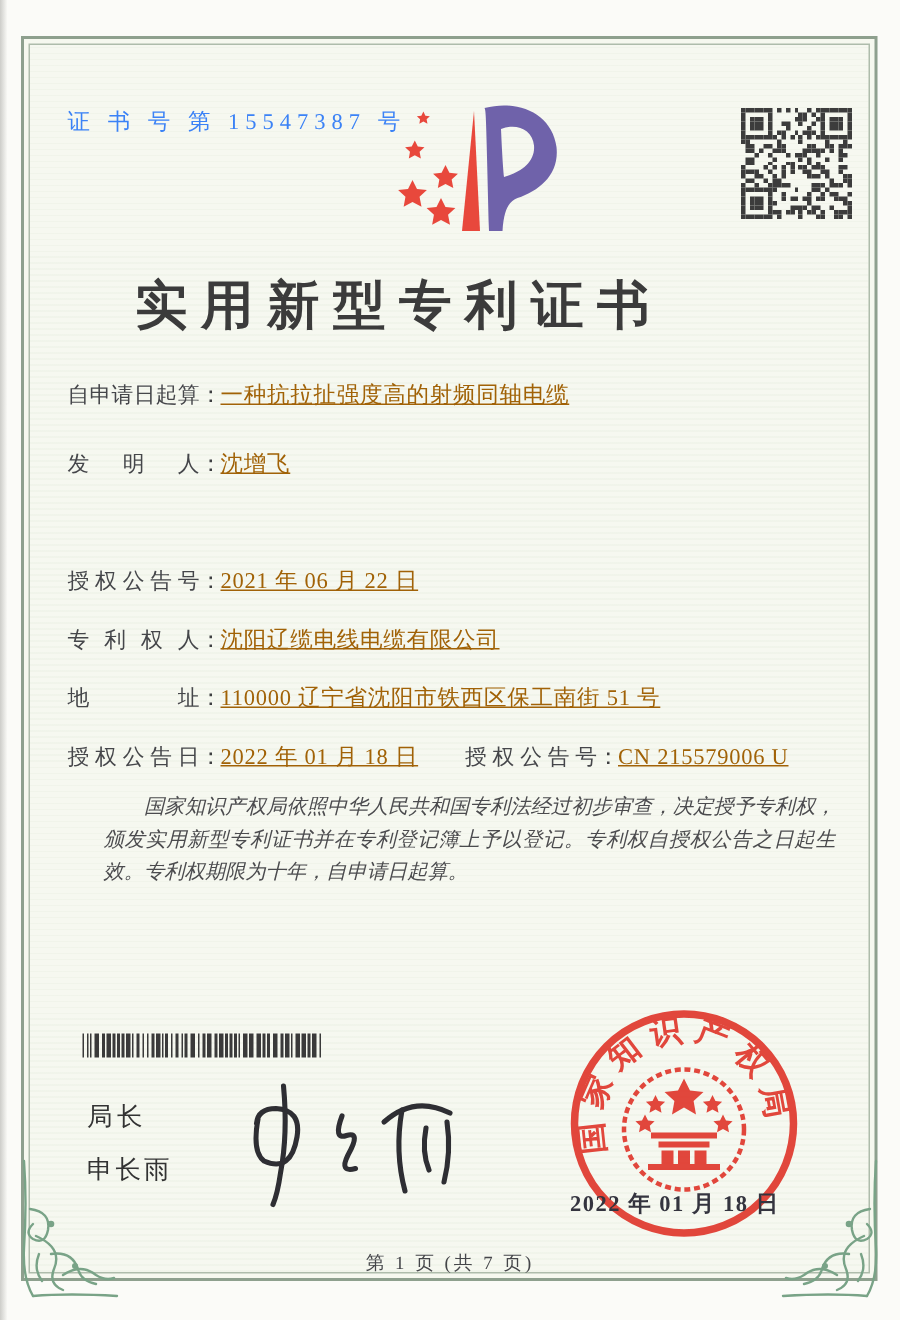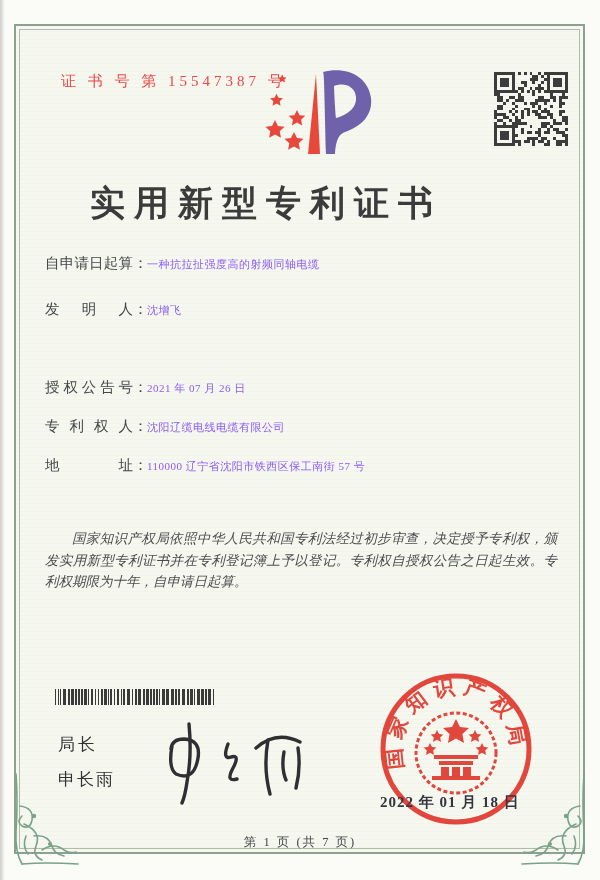--- a/index.html
+++ b/index.html
@@ -14,44 +14,44 @@
   .frame-outer { position:absolute; left:14px; top:24px; width:571px; height:830px;
     border:2px solid #8ea08e; background:#f6f8ef; }
   .frame-inner { position:absolute; left:3px; top:3px; right:3px; bottom:3px;
     border:1px solid #aebcab;
     background:
       repeating-linear-gradient(0deg, rgba(170,195,160,.07) 0 1px, transparent 1px 4px),
       #f6f8f0; }
 
   .abs { position:absolute; }
 
-  .cert-no { left:61px; top:72px; font-size:15px; letter-spacing:4px; color:#ef4444; }
+  .cert-no { left:45px; top:72px; font-size:15px; letter-spacing:4px; color:#3b82f6; }
 
   .logo { left:250px; top:64px; width:124px; height:102px; }
   .qr { left:494px; top:72px; width:74px; height:74px; display:grid;
     grid-template-columns:repeat(25,1fr); grid-template-rows:repeat(25,1fr); }
   .qr i { background:transparent; }
   .qr i.d { background:#3c3c3c; }
 
   .title { left:0; top:180px; width:532px; text-align:center;
     font-size:35px; font-weight:600; color:#3b3b3b; letter-spacing:9px; }
 
   .fieldrow { left:45px; width:520px; height:20px; font-size:15px; color:#3e3f41;
     white-space:nowrap; }
   .lbl { display:inline-block; width:88px; text-align:justify; text-align-last:justify;
     vertical-align:top; font-size:14.5px; color:#45464a; }
   .colon { display:inline-block; width:14px; }
-  .val { font-size:11px; color:#8b5cf6; letter-spacing:.5px; }
+  .val { font-size:15px; color:#a16207; letter-spacing:.5px;text-decoration:underline; }
 
   .grant2 { position:absolute; left:265px; top:0; white-space:nowrap; }
 
   .bodytext { left:45px; top:528px; width:512px; font-size:13.5px; line-height:21.5px;
     color:#4b4b4e; text-align:justify; font-style:italic;
     font-family:"DejaVu Serif","Liberation Serif",serif; }
-  .bodytext p { text-indent:2em; }
+  .bodytext p { text-indent:2em;margin-left:24px; }
 
   .barcode { left:55px; top:689px; width:172px; height:16px; display:flex; align-items:stretch; }
   .barcode i { display:block; background:#3a3a3a; }
   .barcode i.sp { background:transparent; }
 
   .signer-title { left:58px; top:733px; font-size:17px; color:#333;
     font-family:"Liberation Sans","DejaVu Sans",sans-serif; letter-spacing:3px; }
   .signer-name { left:58px; top:768px; font-size:17px; color:#333;
     font-family:"Liberation Sans","DejaVu Sans",sans-serif; letter-spacing:2px; }
   .signature { left:158px; top:716px; width:175px; height:95px; }
@@ -724,29 +724,35 @@
 
   <div class="abs title">实用新型专利证书</div>
 
   <div class="abs fieldrow" style="top:254px">
     <span class="lbl">自申请日起算</span><span class="colon">：</span><span class="val">一种抗拉扯强度高的射频同轴电缆</span>
   </div>
   <div class="abs fieldrow" style="top:300px">
     <span class="lbl">发 明 人</span><span class="colon">：</span><span class="val">沈增飞</span>
   </div>
   <div class="abs fieldrow" style="top:378px">
-    <span class="lbl">授权公告号</span><span class="colon">：</span><span class="val">2021 年 07 月 26 日</span>
+    <span class="lbl">授权公告号</span><span class="colon">：</span><span class="val">2021 年 06 月 22 日</span>
   </div>
   <div class="abs fieldrow" style="top:417px">
     <span class="lbl">专 利 权 人</span><span class="colon">：</span><span class="val">沈阳辽缆电线电缆有限公司</span>
   </div>
   <div class="abs fieldrow" style="top:456px">
-    <span class="lbl">地 址</span><span class="colon">：</span><span class="val">110000  辽宁省沈阳市铁西区保工南街 57 号</span>
+    <span class="lbl">地 址</span><span class="colon">：</span><span class="val">110000  辽宁省沈阳市铁西区保工南街 51 号</span>
   </div>
 
+  <div class="abs fieldrow" style="top:495px">
+    <span class="lbl">授权公告日</span><span class="colon">：</span><span class="val">2022 年 01 月 18 日</span>
+    <span class="grant2">
+      <span class="lbl">授权公告号</span><span class="colon">：</span><span class="val">CN 215579006 U</span>
+    </span>
+  </div>
 
   <div class="abs bodytext">
     <p>国家知识产权局依照中华人民共和国专利法经过初步审查，决定授予专利权，颁发实用新型专利证书并在专利登记簿上予以登记。专利权自授权公告之日起生效。专利权期限为十年，自申请日起算。</p>
   </div>
 
   <div class="abs barcode" id="barcode">
       <i style="width:1px"></i>
       <i class="sp" style="width:2px"></i>
       <i style="width:1px"></i>
       <i class="sp" style="width:1px"></i>

